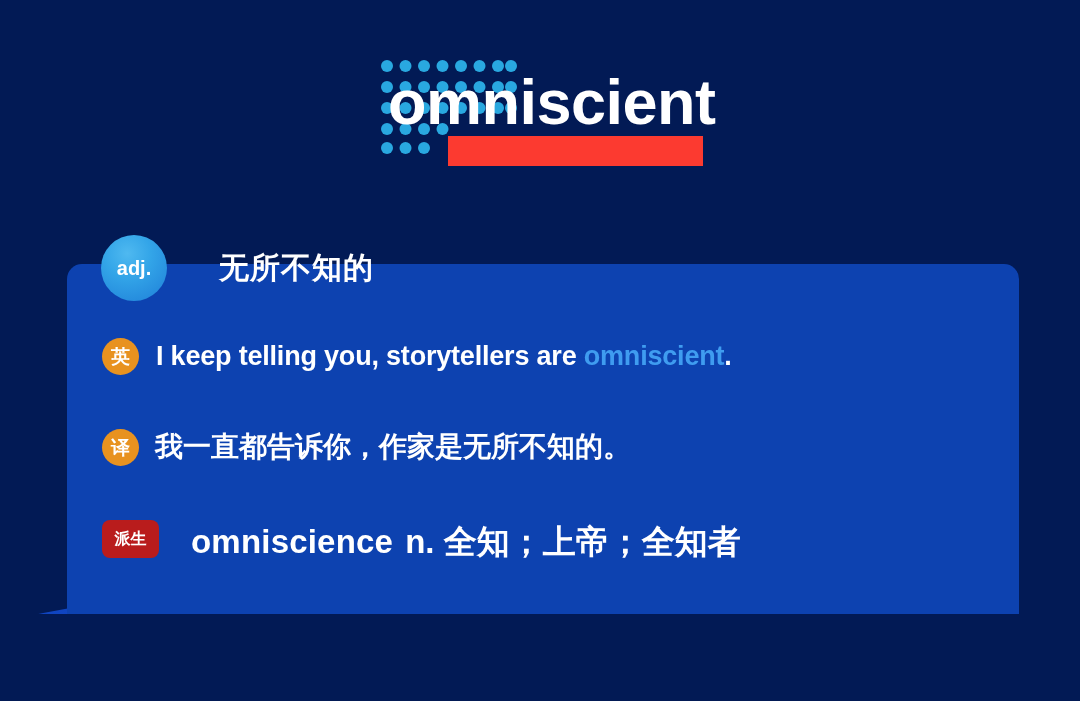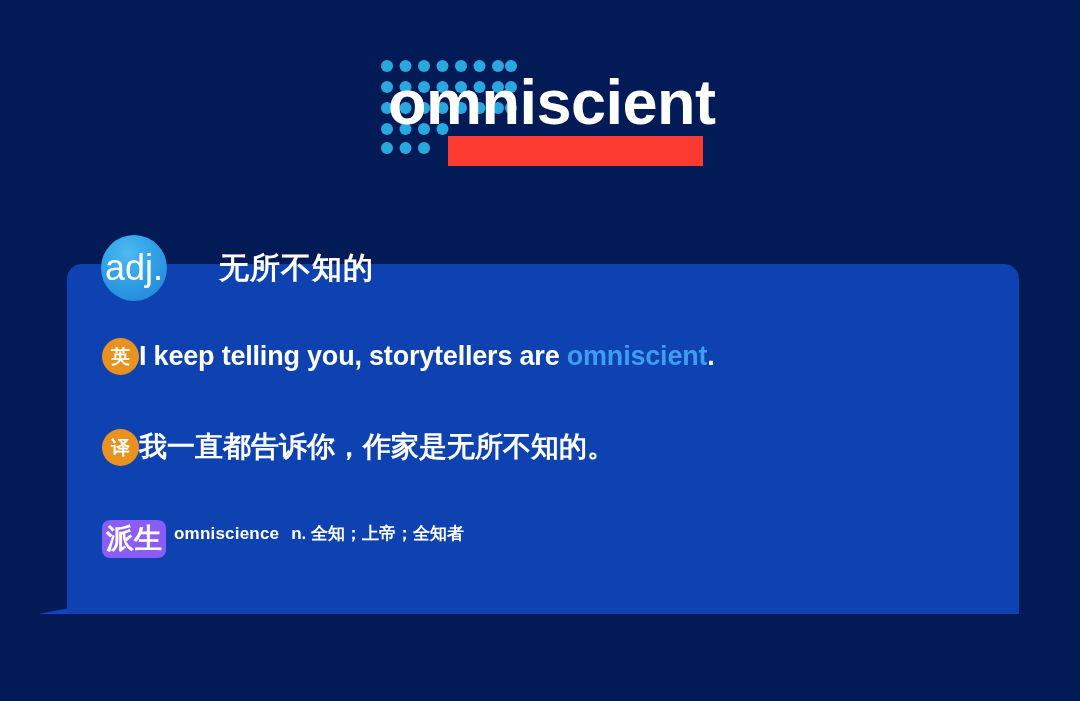--- a/index.html
+++ b/index.html
@@ -90,22 +90,22 @@
   }
   .pos-badge {
     width: 66px;
     height: 66px;
     border-radius: 50%;
     background: radial-gradient(circle at 40% 28%, #4fb9f0 0%, #33a5e8 38%, #1e7fd8 100%);
     display: flex;
     align-items: center;
     justify-content: center;
     color: #ffffff;
-    font-size: 36px;
-    font-weight: normal;
+    font-size: 20px;
+    font-weight: bold;
     flex: 0 0 auto;
   }
   .meaning {
     margin-left: 52px;
     color: #ffffff;
     font-size: 30px;
     font-weight: bold;
     letter-spacing: 1px;
     white-space: nowrap;
   }
@@ -132,48 +132,50 @@
     font-weight: bold;
     display: flex;
     align-items: center;
     justify-content: center;
     flex: 0 0 auto;
   }
   .tag-rect {
     min-width: 57px;
     height: 38px;
     border-radius: 8px;
-    background: #8b5cf6;
-    color: #ffffff;
-    font-size: 28px;
+    background: #b91c1c;
+    color: #ffffff;
+    font-size: 16px;
     font-weight: bold;
     display: flex;
     align-items: center;
     justify-content: center;
     padding: 0 4px;
     box-sizing: border-box;
     flex: 0 0 auto;
   }
   .row-text {
     color: #ffffff;
     font-weight: bold;
     line-height: 1;
   }
   .row-en .row-text {
+    margin-left: 17px;
     font-size: 27px;
     padding-top: 5px;
     letter-spacing: -0.2px;
   }
   .row-zh .row-text {
+    margin-left: 16px;
     font-size: 28px;
     padding-top: 4px;
   }
   .row-der .row-text {
-    margin-left: 8px;
-    font-size: 17px;
+    margin-left: 32px;
+    font-size: 33px;
     padding-top: 5px;
   }
   .hl { color: #3f9cf0; }
   .der-word { letter-spacing: 0.2px; }
   .der-gap { display: inline-block; width: 12px; }
 </style>
 </head>
 <body>
 
 <div id="stage">

